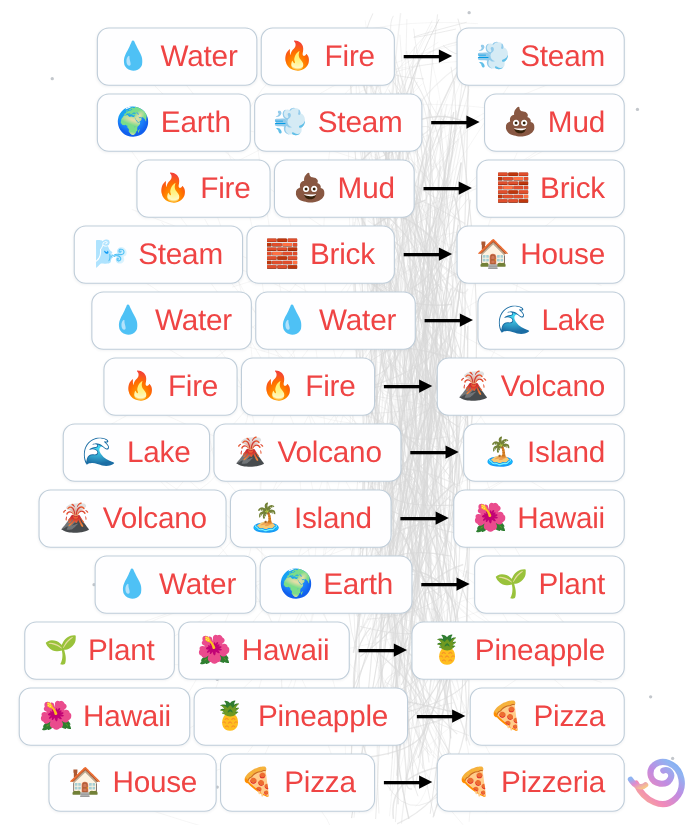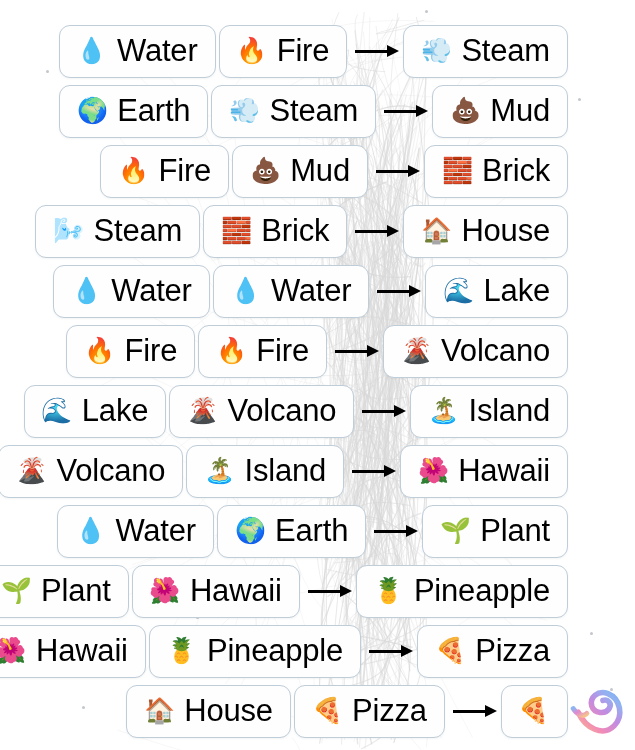--- a/index.html
+++ b/index.html
@@ -63,22 +63,22 @@
 
   .card-icon {
     font-size: 25px;
     line-height: 1;
     display: inline-block;
     font-family: "DejaVu Sans", sans-serif;
     transform: translateY(-1px);
   }
 
   .card-label {
-    font-size: 31px;
-    color: #000000;
+    font-size: 27px;
+    color: #ef4444;
     letter-spacing: -0.2px;
     font-family: "Liberation Sans", sans-serif;
   }
 
   .arrow {
     width: 56px;
     height: 20px;
     flex: 0 0 56px;
     position: relative;
   }
@@ -742,20 +742,21 @@
       <div class="craft-card">
         <span class="card-icon">🍕</span>
         <span class="card-label">Pizza</span>
       </div>
       <div class="arrow">
         <div class="shaft"></div>
         <div class="head"></div>
       </div>
       <div class="craft-card result-card">
         <span class="card-icon">🍕</span>
+        <span class="card-label">Pizzeria</span>
       </div>
     </div>
   </div>
 
 <svg id="logo" viewBox="0 0 100 100">
   <defs>
     <linearGradient id="swirlGrad" x1="0%" y1="100%" x2="100%" y2="0%">
       <stop offset="0%" stop-color="#f7b98a"></stop>
       <stop offset="28%" stop-color="#f28ab8"></stop>
       <stop offset="58%" stop-color="#c08ce2"></stop>

